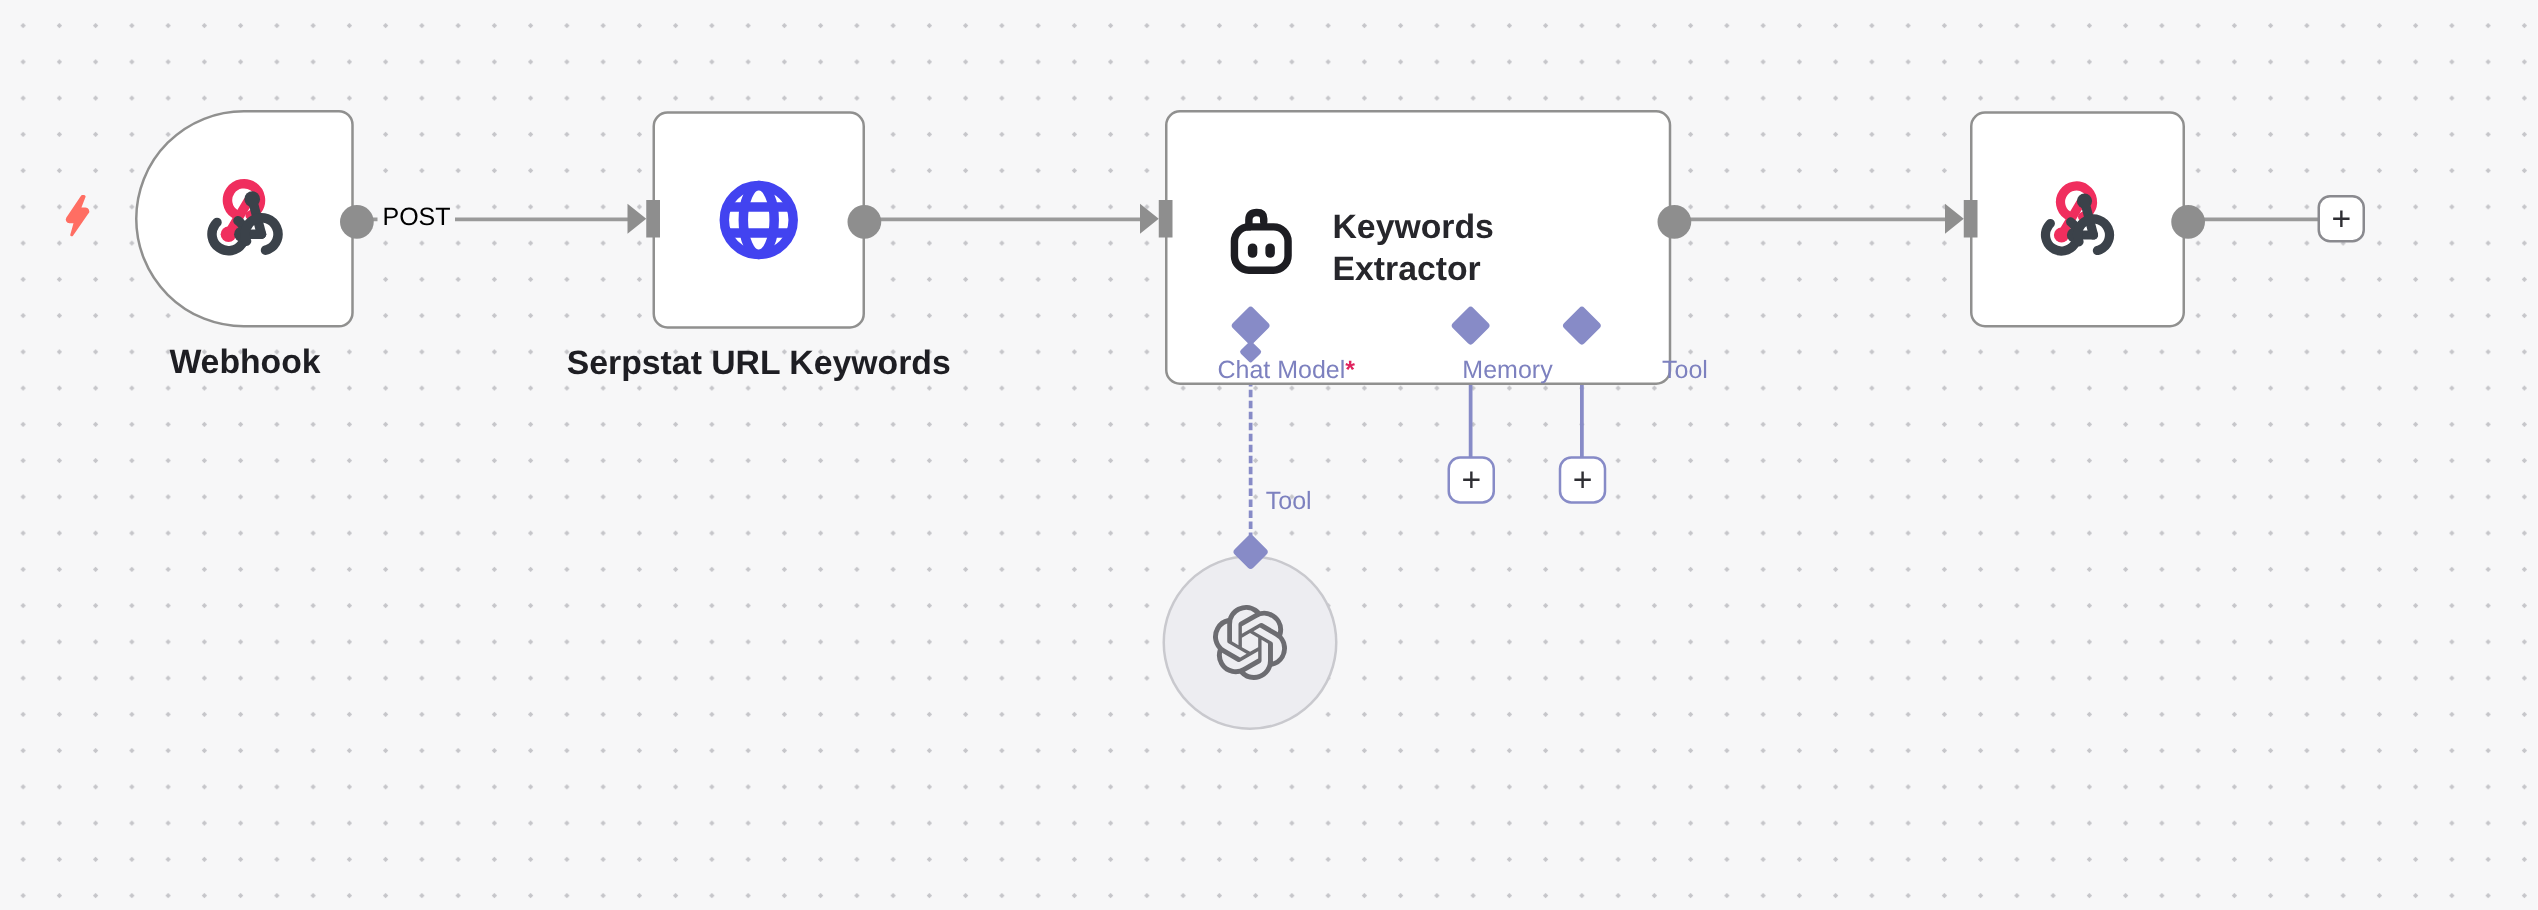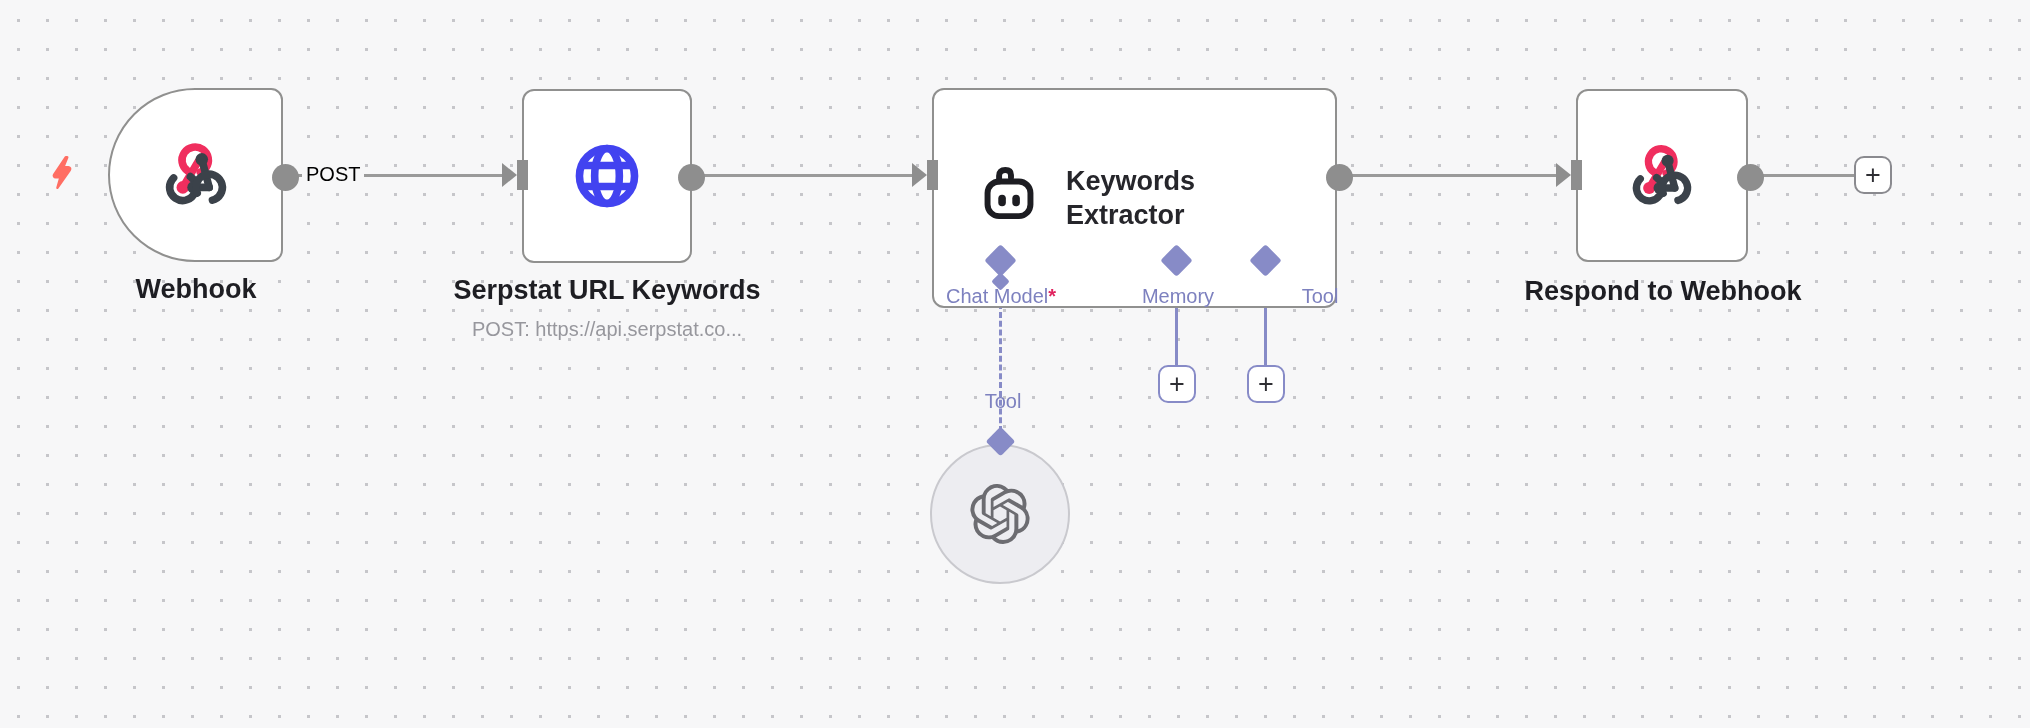--- a/index.html
+++ b/index.html
@@ -46,21 +46,21 @@
     font-size:20px;color:#000000;font-weight:400;
   }
   .diamond{position:absolute;background:#878bc7;transform:rotate(45deg);border-radius:3px;z-index:6;}
   .d-big{width:23px;height:23px;}
   .d-small{width:13px;height:13px;border-radius:2px;}
   .d-model{width:21px;height:21px;}
   .ai-line{position:absolute;width:3px;background:#878bc7;z-index:2;}
   .ai-dashed{position:absolute;width:0;border-left:3px dashed #878bc7;z-index:2;}
   .ai-label{
     position:absolute;transform:translateX(-50%);z-index:4;white-space:nowrap;
-    font-size:20px;font-weight:500;color:#7d81bf;
+    font-size:20px;font-weight:500;color:#7d81bf;margin-left:28px;
   }
   .asterisk{color:#e0235e;font-weight:700;}
   .plus-btn{
     position:absolute;width:38px;height:38px;box-sizing:border-box;background:#ffffff;
     border:2.5px solid #878bc7;border-radius:10px;z-index:6;
     display:flex;align-items:center;justify-content:center;
     font-size:27px;font-weight:400;color:#2e2e33;line-height:1;
   }
   .plus-gray{border-color:#8a8a8f;}
   .openai-circle{
@@ -111,21 +111,20 @@
       <g fill="none" stroke="#4243f0" stroke-width="4">
         <circle cx="20" cy="20" r="14.5"></circle>
         <ellipse cx="20" cy="20" rx="6.5" ry="14.5"></ellipse>
         <line x1="7" y1="14.5" x2="33" y2="14.5"></line>
         <line x1="7" y1="25.5" x2="33" y2="25.5"></line>
       </g>
     </svg>
     <div class="out-dot" style="left:154px;top:73px;"></div>
   </div>
   <div class="node-label" style="left:607px;top:275px;">Serpstat URL Keywords</div>
-  <div class="node-sublabel" style="left:607px;top:318px;">POST: https://api.serpstat.co...</div>
 
   <div class="in-tri" style="left:912px;top:163px;"></div>
   <div class="in-bar" style="left:927px;top:160px;"></div>
 
   <div class="node node-agent">
     <svg class="agent-icon" width="66" height="66" viewBox="0 0 40 40">
       <g fill="none" stroke="#1d1d22" stroke-width="3.6" stroke-linecap="round">
         <path d="M14 10 L14 6.5 Q14 3 17.8 3 Q21.2 3 21.2 6 L21.2 7.5"></path>
         <rect x="7" y="10" width="26" height="21" rx="7"></rect>
       </g>
@@ -176,17 +175,16 @@
         <circle cx="12" cy="27.5" r="8" stroke="#3b424a" stroke-width="4.6" stroke-dasharray="39 12" transform="rotate(-55 12 27.5)"></circle>
         <circle cx="23.5" cy="10.5" r="3.8" fill="#3b424a" stroke="none"></circle>
         <line x1="23.5" y1="10.5" x2="28" y2="27.5" stroke="#3b424a" stroke-width="4.6"></line>
         <line x1="18.5" y1="27.5" x2="28" y2="27.5" stroke="#3b424a" stroke-width="4.6"></line>
         <circle cx="18.5" cy="27.5" r="3.8" fill="#3b424a" stroke="none"></circle>
         <circle cx="28" cy="27.5" r="8" stroke="#3b424a" stroke-width="4.6" stroke-dasharray="39 12" transform="rotate(155 28 27.5)"></circle>
       </g>
     </svg>
     <div class="out-dot" style="left:158.5px;top:73px;"></div>
   </div>
-  <div class="node-label" style="left:1663px;top:276px;">Respond to Webhook</div>
 
   <div class="plus-btn plus-gray" style="left:1854px;top:156px;">+</div>
 
 </div>
 
 </body></html>

